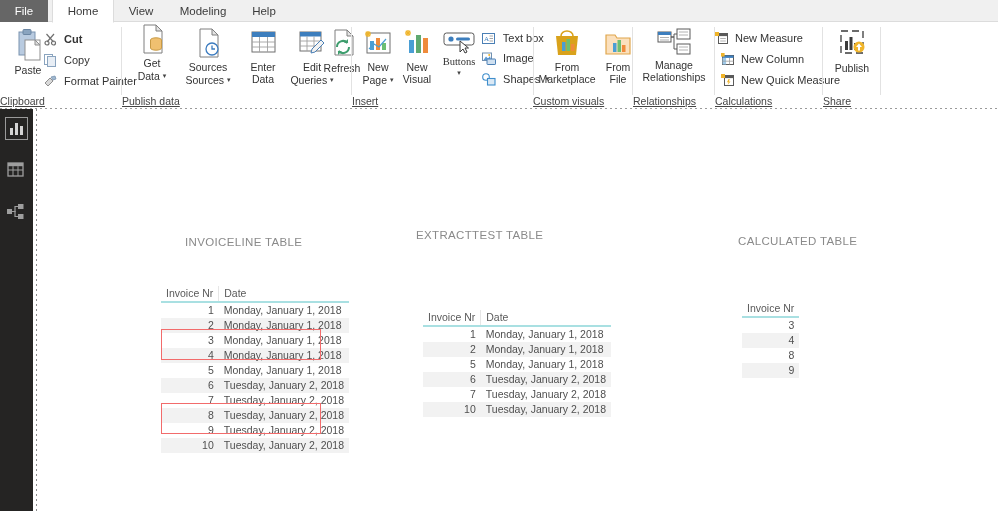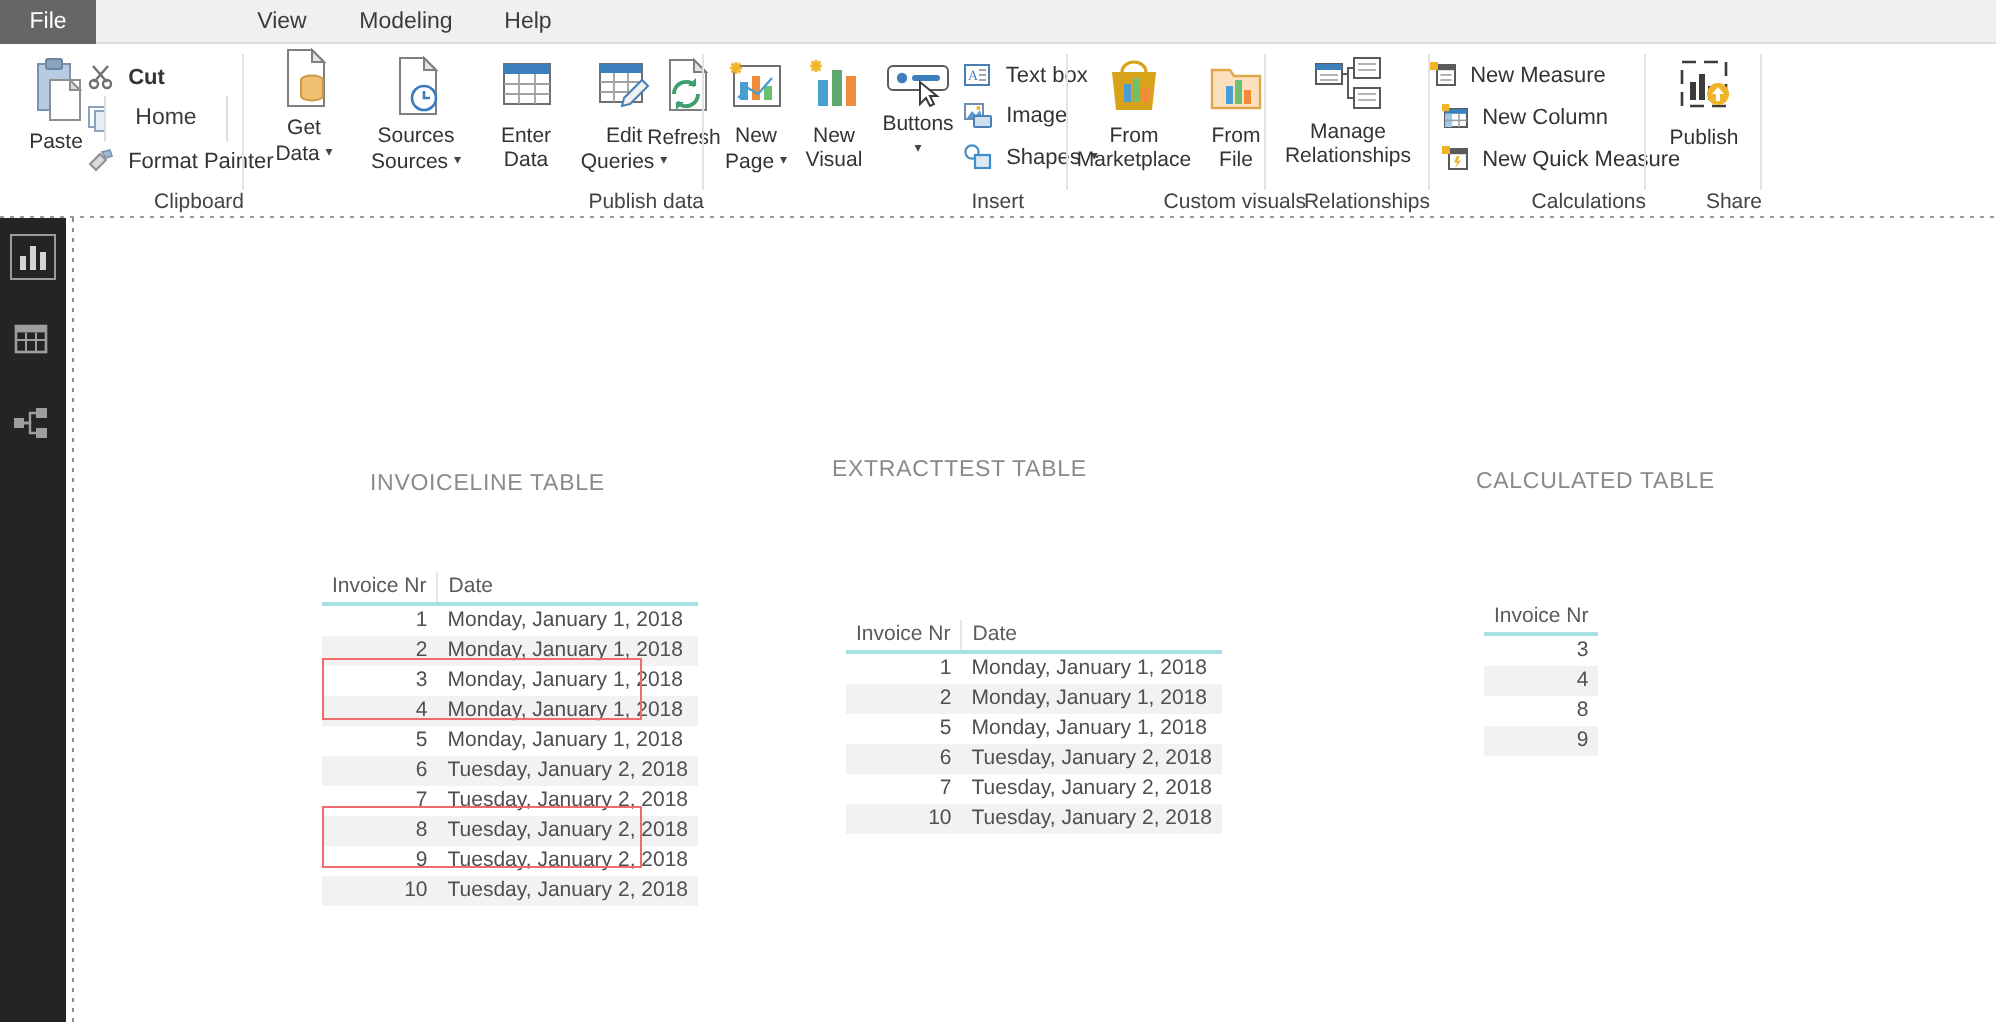--- a/index.html
+++ b/index.html
@@ -87,24 +87,25 @@
     position: absolute;
     top: 5px;
     width: 1px;
     height: 68px;
     background: #e2e2e2;
   }
   .group-label {
     position: absolute;
     bottom: 2px;
     width: 100%;
-    text-align: right;
+    text-align: left;
     font-size: 10.5px;
     color: #444444;
     white-space: nowrap;
+    text-decoration: underline;
   }
   .btn {
     position: absolute;
     text-align: center;
     cursor: default;
     color: #333333;
   }
   .btn-lbl {
     font-size: 10.5px;
     line-height: 11.5px;
@@ -233,21 +234,21 @@
 </style>
 </head>
 <body>
 
 <div class="app">
 
   <div class="tabstrip">
     <div class="tab file" style="left:0;width:48px;">
       <span>File</span>
     </div>
-    <div class="tab active" style="left:52px;width:62px;margin-top:48px;">
+    <div class="tab active" style="left:52px;width:62px;">
       <span>Home</span>
     </div>
     <div class="tab" style="left:118px;width:46px;">
       <span>View</span>
     </div>
     <div class="tab" style="left:170px;width:66px;">
       <span>Modeling</span>
     </div>
     <div class="tab" style="left:242px;width:44px;">
       <span>Help</span>
@@ -416,21 +417,21 @@
               <line x1="4" y1="5" x2="10" y2="5"></line>
               <line x1="4.8" y1="2.8" x2="9.2" y2="7.2"></line>
               <line x1="9.2" y1="2.8" x2="4.8" y2="7.2"></line>
             </g>
           </svg>
         </span>
         <span class="btn-lbl">New</span>
         <span class="btn-lbl2">Visual</span>
       </div>
 
-      <div class="btn" style="left:84px;top:6px;width:46px;">
+      <div class="btn" style="left:84px;top:6px;width:46px;font-family:Liberation Serif, serif;">
         <span class="ico">
           <svg width="36" height="26" viewBox="0 0 36 26">
             <rect x="3" y="5" width="30" height="12" rx="2.5" fill="#ffffff" stroke="#5a5a5a" stroke-width="1"></rect>
             <circle cx="10" cy="11" r="2.6" fill="#3d7ebd"></circle>
             <rect x="15" y="9.5" width="14" height="3" rx="1.5" fill="#3d7ebd"></rect>
             <path d="M19 13 L19 24 L22 21 L24 25 L26 24 L24 20 L27.5 20 Z" fill="#ffffff" stroke="#3b3b3b" stroke-width="1"></path>
           </svg>
         </span>
         <span class="btn-lbl" style="margin-top:0;">Buttons</span>
         <span class="btn-lbl2"><span class="caret">▾</span></span>

